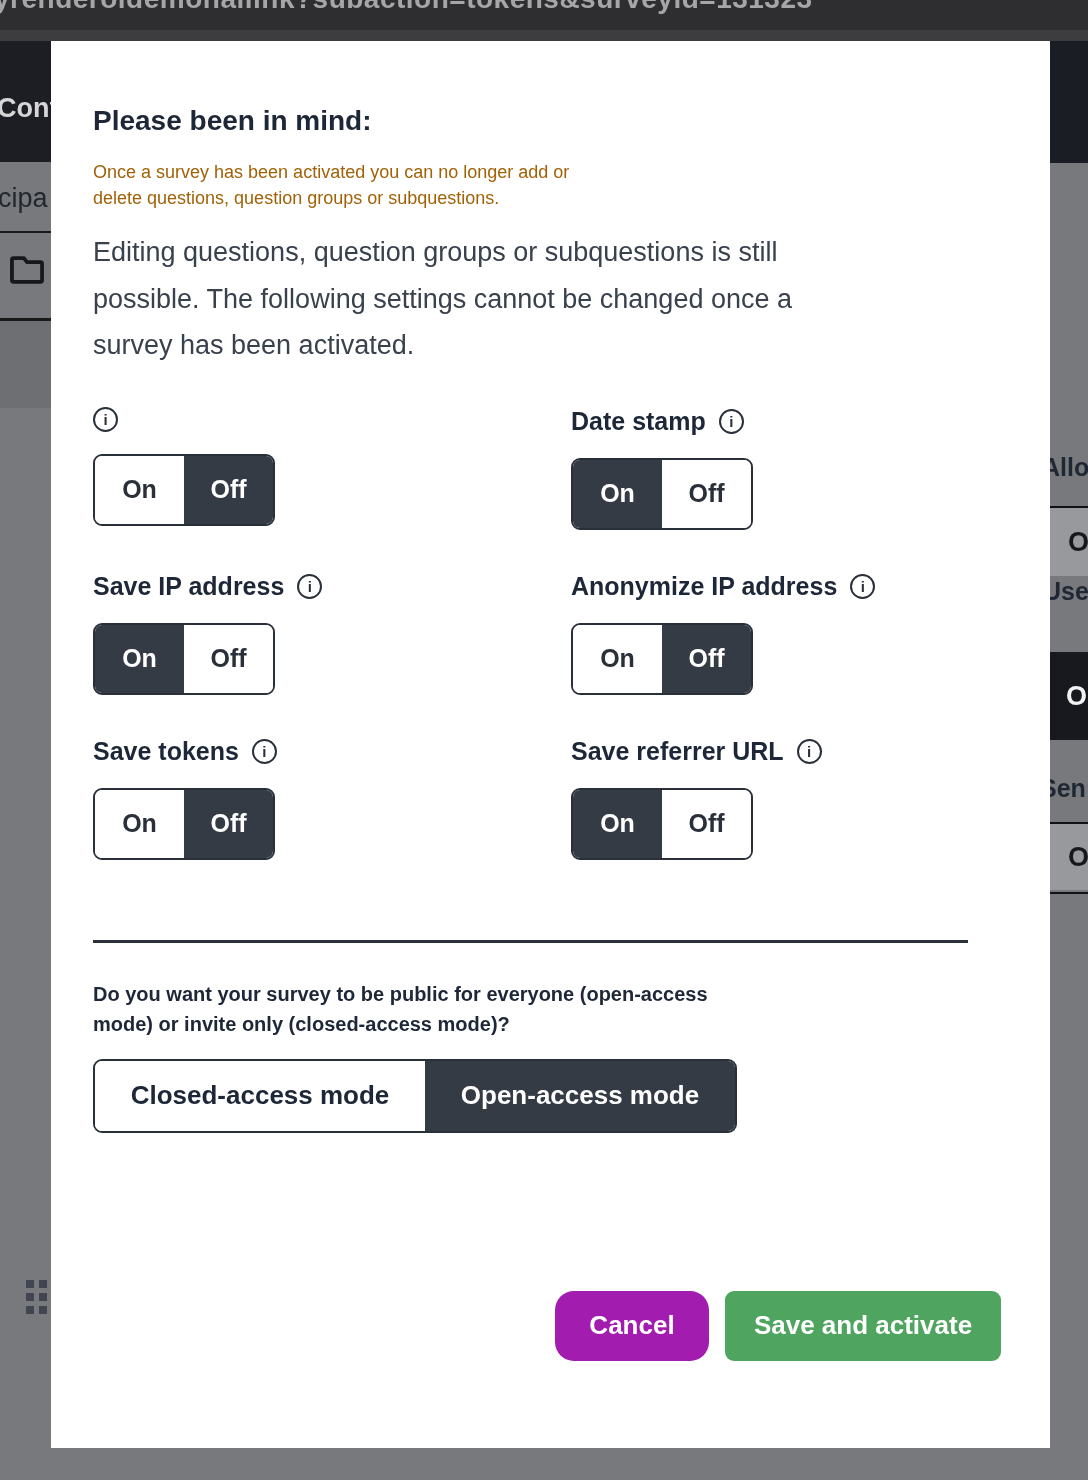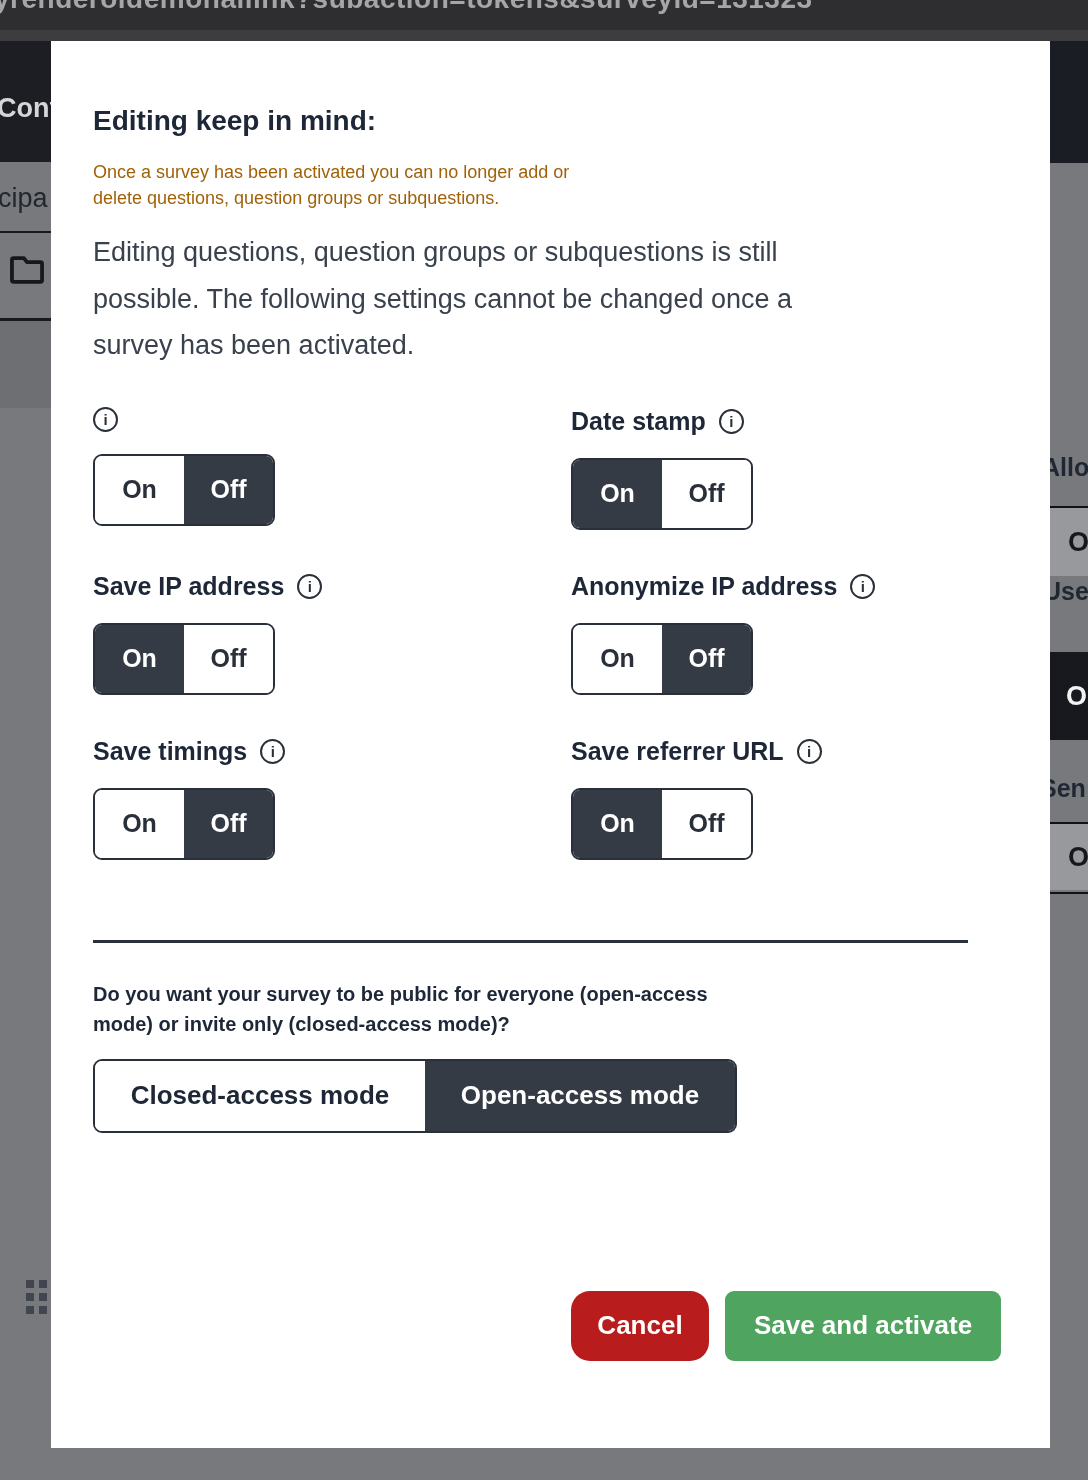--- a/index.html
+++ b/index.html
@@ -84,21 +84,21 @@
   .access .opt { display:flex; align-items:center; justify-content:center;
                  background:#ffffff; color:#1d2737; }
   .access .opt-open { width:310px; }
   .access .opt-closed { width:330px; }
   .access.sel-open   .opt-open,
   .access.sel-closed .opt-closed { background:#353b45; color:#ffffff; }
 
   .footer { margin-top:158px; display:flex; justify-content:flex-end; gap:16px; }
   .btn { height:70px; border:none; border-radius:9px; font-family:inherit;
          font-size:26px; font-weight:700; color:#ffffff; cursor:pointer; }
-  .btn-cancel { width:138px; background:#b91c1c;border-radius:19px; }
+  .btn-cancel { width:154px; background:#a21caf;border-radius:19px; }
   .btn-save { width:276px; background:#4fa45f; }
 </style>
 </head>
 <body>
 
 <div class="topbar">
   <span class="url-text">yrenderoldemonallink?subaction=tokens&amp;surveyid=131323</span>
   <div class="topbar-lower"></div>
 </div>
 
@@ -135,21 +135,21 @@
 </div>
 <span class="r-label r-lab3">Sen</span>
 <div class="r-hl r-hl2"></div>
 <div class="r-light-row r-light2">
   <span>O</span>
 </div>
 <div class="r-hl r-hl3"></div>
 
 <div class="modal">
   <div class="modal-content">
-    <h2 class="modal-title">Editing keep in mind:</h2>
+    <h2 class="modal-title">Please been in mind:</h2>
     <p class="warning-heading">Once a survey has been activated you can no longer add or
 delete questions, question groups or subquestions.</p>
     <p class="warning-body">Editing questions, question groups or subquestions is still
 possible. The following settings cannot be changed once a
 survey has been activated.</p>
 
     <div class="settings-grid">
 
       <div class="setting">
         <div class="setting-label">
@@ -189,21 +189,21 @@
           <span class="info-icon">i</span>
         </div>
         <div class="toggle sel-off">
           <div class="opt opt-on">On</div>
           <div class="opt opt-off">Off</div>
         </div>
       </div>
 
       <div class="setting">
         <div class="setting-label">
-          <span>Save timings</span>
+          <span>Save tokens</span>
           <span class="info-icon">i</span>
         </div>
         <div class="toggle sel-off">
           <div class="opt opt-on">On</div>
           <div class="opt opt-off">Off</div>
         </div>
       </div>
 
       <div class="setting">
         <div class="setting-label">

